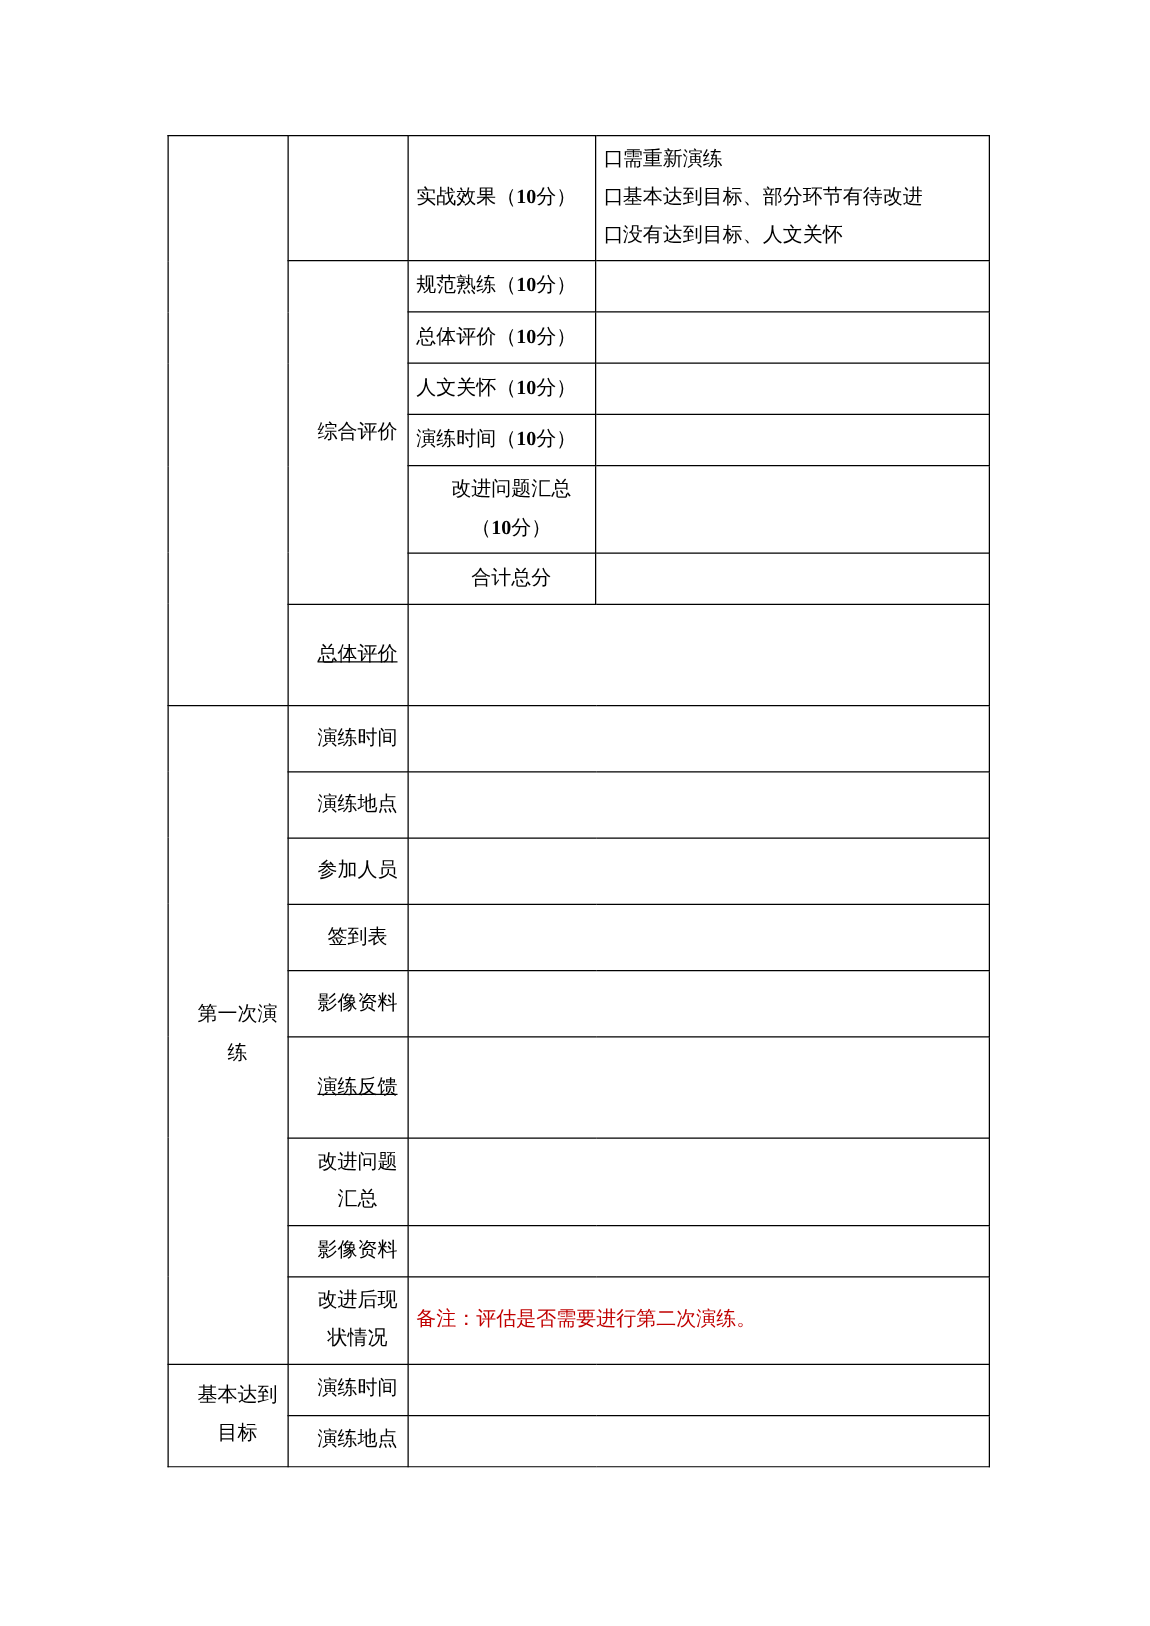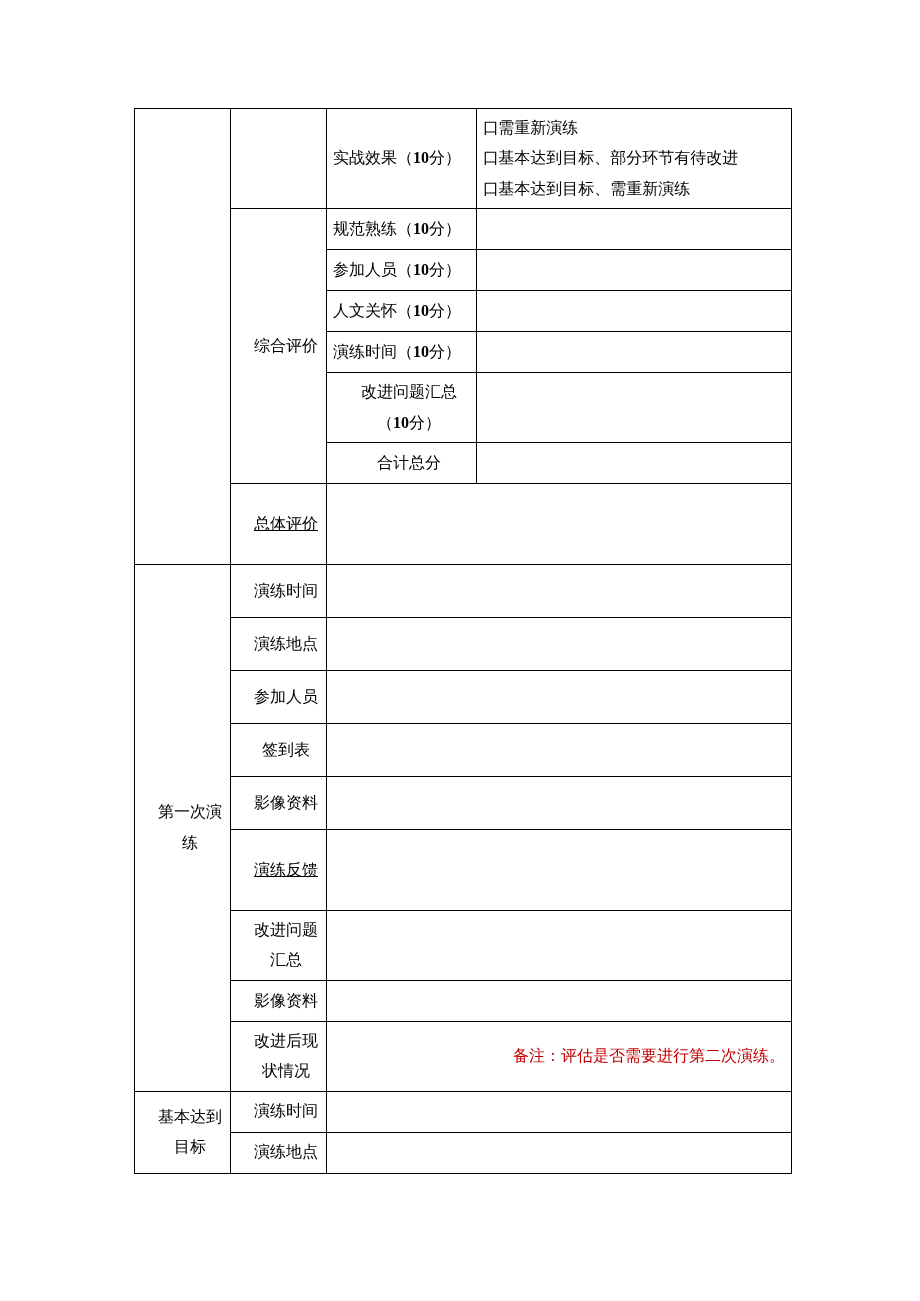--- a/index.html
+++ b/index.html
@@ -29,21 +29,21 @@
   }
   .col1 { width: 96px; }
   .col2 { width: 96px; }
   .col3 { width: 150px; }
   .center { text-align: center; padding-left: 21px; }
   .left { text-align: left; }
   .checkbox-sym {
     display: inline-block;
     width: 0.95em;
   }
-  .note { color: #c00000; text-align: right; }
+  .note { color: #c00000; }
   .tall { height: 72px; text-decoration: underline; }
   .short { height: 32px; }
   .h44 { height: 44px; }
 </style>
 </head>
 <body>
 
 <div class="page">
 <table>
   <colgroup>
@@ -56,34 +56,34 @@
 
     <tr>
       <td rowspan="8" class="center"></td>
       <td class="center"></td>
       <td class="left">
         <span>实战效果（</span><b>10</b><span>分）</span>
       </td>
       <td class="left">
         <div><span class="checkbox-sym">口</span><span>需重新演练</span></div>
         <div><span class="checkbox-sym">口</span><span>基本达到目标、部分环节有待改进</span></div>
-        <div><span class="checkbox-sym">口</span><span>基本达到目标、需重新演练</span></div>
+        <div><span class="checkbox-sym">口</span><span>没有达到目标、人文关怀</span></div>
       </td>
     </tr>
 
     <tr>
       <td rowspan="6" class="center">综合评价</td>
       <td class="left short">
         <span>规范熟练（</span><b>10</b><span>分）</span>
       </td>
       <td class="left"></td>
     </tr>
     <tr>
       <td class="left short">
-        <span>参加人员（</span><b>10</b><span>分）</span>
+        <span>总体评价（</span><b>10</b><span>分）</span>
       </td>
       <td></td>
     </tr>
     <tr>
       <td class="left short">
         <span>人文关怀（</span><b>10</b><span>分）</span>
       </td>
       <td></td>
     </tr>
     <tr>

